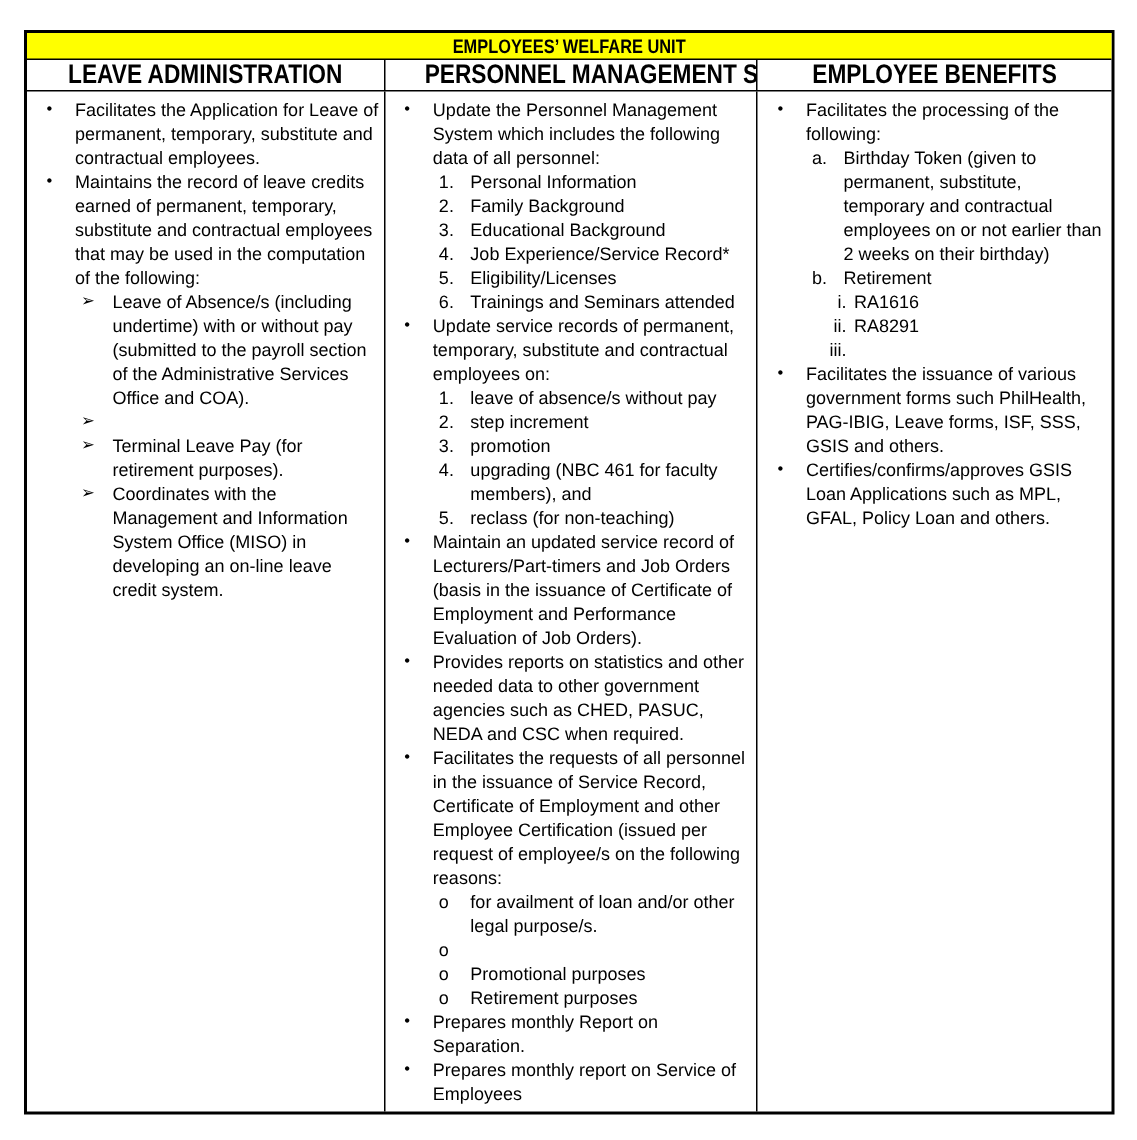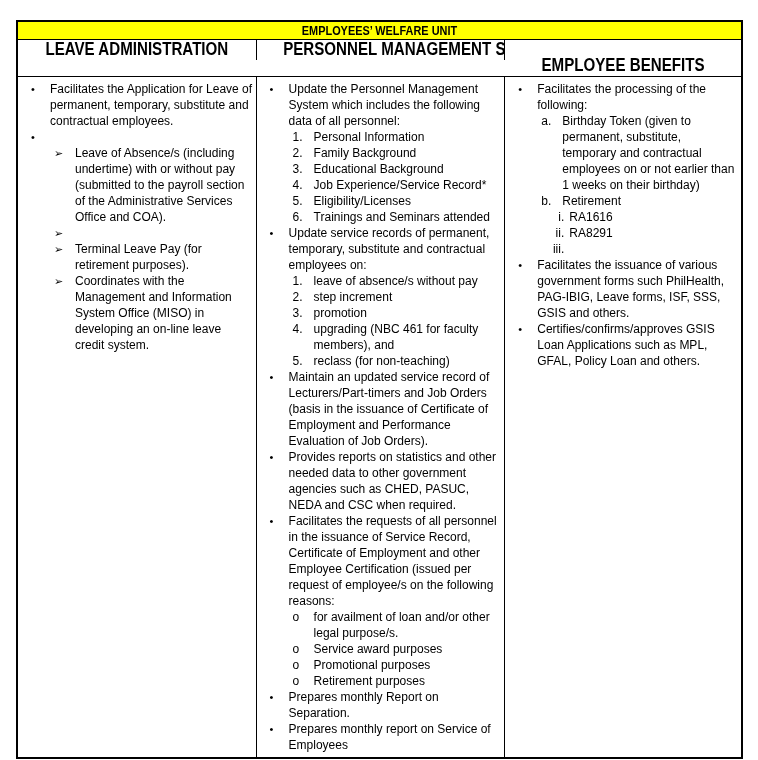--- a/index.html
+++ b/index.html
@@ -35,21 +35,21 @@
   .header-row { display: flex; border-bottom: 1px solid #000; }
   .header-cell {
     text-align: center;
     font-weight: bold;
     font-size: 18px;
     height: 20px;
     line-height: 19px;
     border-right: 1px solid #000;
     overflow: hidden;
   }
-  .header-cell:last-child { border-right: none; margin-top: 16px; }
+  .header-cell:last-child { border-right: none; }
   .header-cell .squish { display: inline-block; transform: scaleX(0.84); transform-origin: center; white-space: nowrap; }
 
   .body-row { display: flex; align-items: stretch; min-height: 664px; }
   .body-cell {
     border-right: 1px solid #000;
     padding: 4px 3px 4px 0;
     font-size: 12px;
     line-height: 16px;
   }
   .body-cell:last-child { border-right: none; }
@@ -96,20 +96,21 @@
 
     <div class="body-row">
       <div class="body-cell c0">
         <div>
             <div class="item level-0">
               <span class="marker">•</span>
               <span class="txt">Facilitates the Application for Leave of permanent, temporary, substitute and contractual employees.</span>
             </div>
             <div class="item level-0">
               <span class="marker">•</span>
+              <span class="txt">Maintains the record of leave credits earned of permanent, temporary, substitute and contractual employees that may be used in the computation of the following:</span>
             </div>
             <div class="item level-1">
               <span class="marker arrow">➢</span>
               <span class="txt">Leave of Absence/s (including undertime) with or without pay (submitted to the payroll section of the Administrative Services Office and COA).</span>
             </div>
             <div class="item level-1">
               <span class="marker arrow">➢</span>
             </div>
             <div class="item level-1">
               <span class="marker arrow">➢</span>
@@ -186,21 +187,20 @@
             <div class="item level-0">
               <span class="marker">•</span>
               <span class="txt">Facilitates the requests of all personnel in the issuance of Service Record, Certificate of Employment and other Employee Certification (issued per request of employee/s on the following reasons:</span>
             </div>
             <div class="item level-1">
               <span class="marker">o</span>
               <span class="txt">for availment of loan and/or other legal purpose/s.</span>
             </div>
             <div class="item level-1">
               <span class="marker">o</span>
-              <span class="txt">Service award purposes</span>
             </div>
             <div class="item level-1">
               <span class="marker">o</span>
               <span class="txt">Promotional purposes</span>
             </div>
             <div class="item level-1">
               <span class="marker">o</span>
               <span class="txt">Retirement purposes</span>
             </div>
             <div class="item level-0">
@@ -214,21 +214,21 @@
           </div>
       </div>
       <div class="body-cell c2">
         <div>
             <div class="item level-0">
               <span class="marker">•</span>
               <span class="txt">Facilitates the processing of the following:</span>
             </div>
             <div class="item level-1">
               <span class="marker">a.</span>
-              <span class="txt">Birthday Token (given to permanent, substitute, temporary and contractual employees on or not earlier than 1 weeks on their birthday)</span>
+              <span class="txt">Birthday Token (given to permanent, substitute, temporary and contractual employees on or not earlier than 2 weeks on their birthday)</span>
             </div>
             <div class="item level-1">
               <span class="marker">b.</span>
               <span class="txt">Retirement</span>
             </div>
             <div class="item level-2">
               <span class="marker">i.</span>
               <span class="txt">RA1616</span>
             </div>
             <div class="item level-2">

